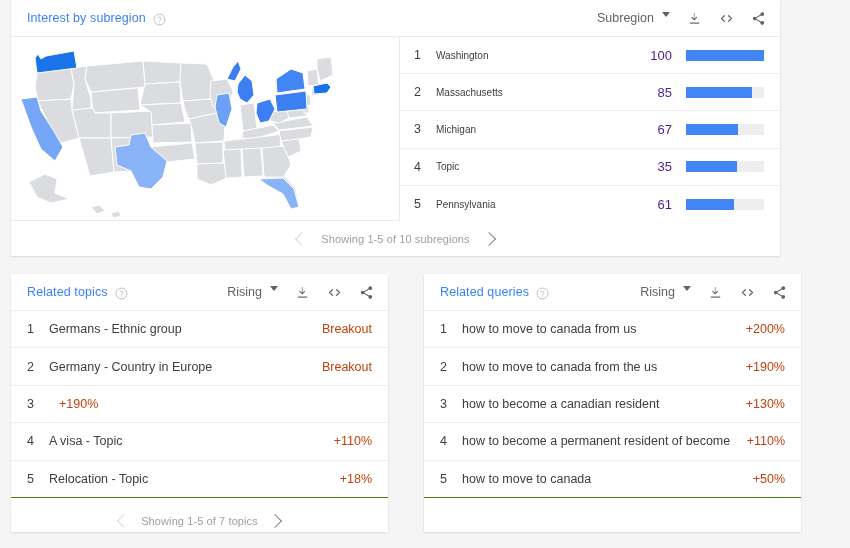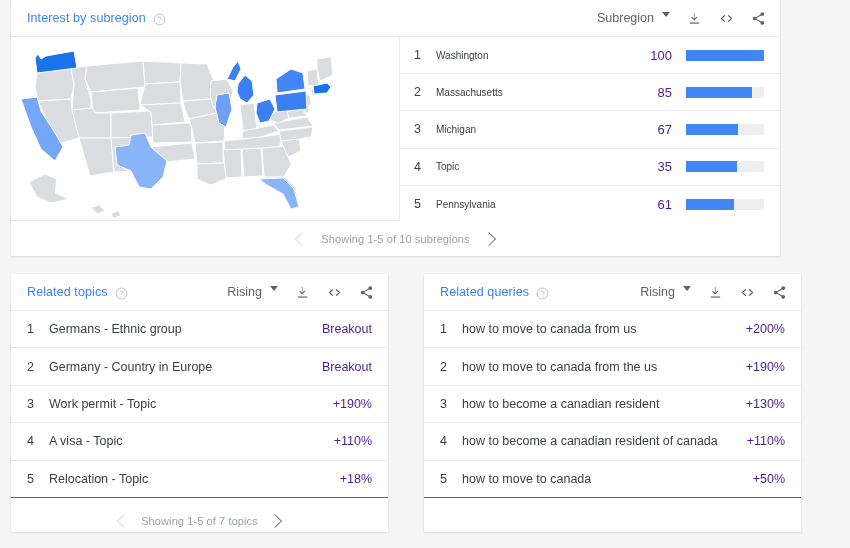--- a/index.html
+++ b/index.html
@@ -190,21 +190,21 @@
   .rel-name {
     font-size: 12.5px;
     color: #3c4043;
     flex: 1 1 auto;
     white-space: nowrap;
     overflow: hidden;
     text-overflow: ellipsis;
   }
   .rel-value {
     font-size: 12.5px;
-    color: #4c1d95;
+    color: #c2410c;
     flex: 0 0 auto;
     margin-left: 10px;
   }
   .rel-footer {
     border-top: 1px solid #4d7c0f;
     height: 46px;
     display: flex;
     align-items: center;
     justify-content: center;
     gap: 12px;
@@ -447,21 +447,20 @@
       <span class="rel-name">Germans - Ethnic group</span>
       <span class="rel-value">Breakout</span>
     </div>
     <div class="rel-row">
       <span class="rel-rank">2</span>
       <span class="rel-name">Germany - Country in Europe</span>
       <span class="rel-value">Breakout</span>
     </div>
     <div class="rel-row">
       <span class="rel-rank">3</span>
-      <span class="rel-name">Work permit - Topic</span>
       <span class="rel-value">+190%</span>
     </div>
     <div class="rel-row">
       <span class="rel-rank">4</span>
       <span class="rel-name">A visa - Topic</span>
       <span class="rel-value">+110%</span>
     </div>
     <div class="rel-row">
       <span class="rel-rank">5</span>
       <span class="rel-name">Relocation - Topic</span>
@@ -519,21 +518,21 @@
       <span class="rel-name">how to move to canada from the us</span>
       <span class="rel-value">+190%</span>
     </div>
     <div class="rel-row">
       <span class="rel-rank">3</span>
       <span class="rel-name">how to become a canadian resident</span>
       <span class="rel-value">+130%</span>
     </div>
     <div class="rel-row">
       <span class="rel-rank">4</span>
-      <span class="rel-name">how to become a canadian resident of canada</span>
+      <span class="rel-name">how to become a permanent resident of become</span>
       <span class="rel-value">+110%</span>
     </div>
     <div class="rel-row">
       <span class="rel-rank">5</span>
       <span class="rel-name">how to move to canada</span>
       <span class="rel-value">+50%</span>
     </div>
 
     <div class="rel-footer blank">
       <span class="pager-text"></span>

